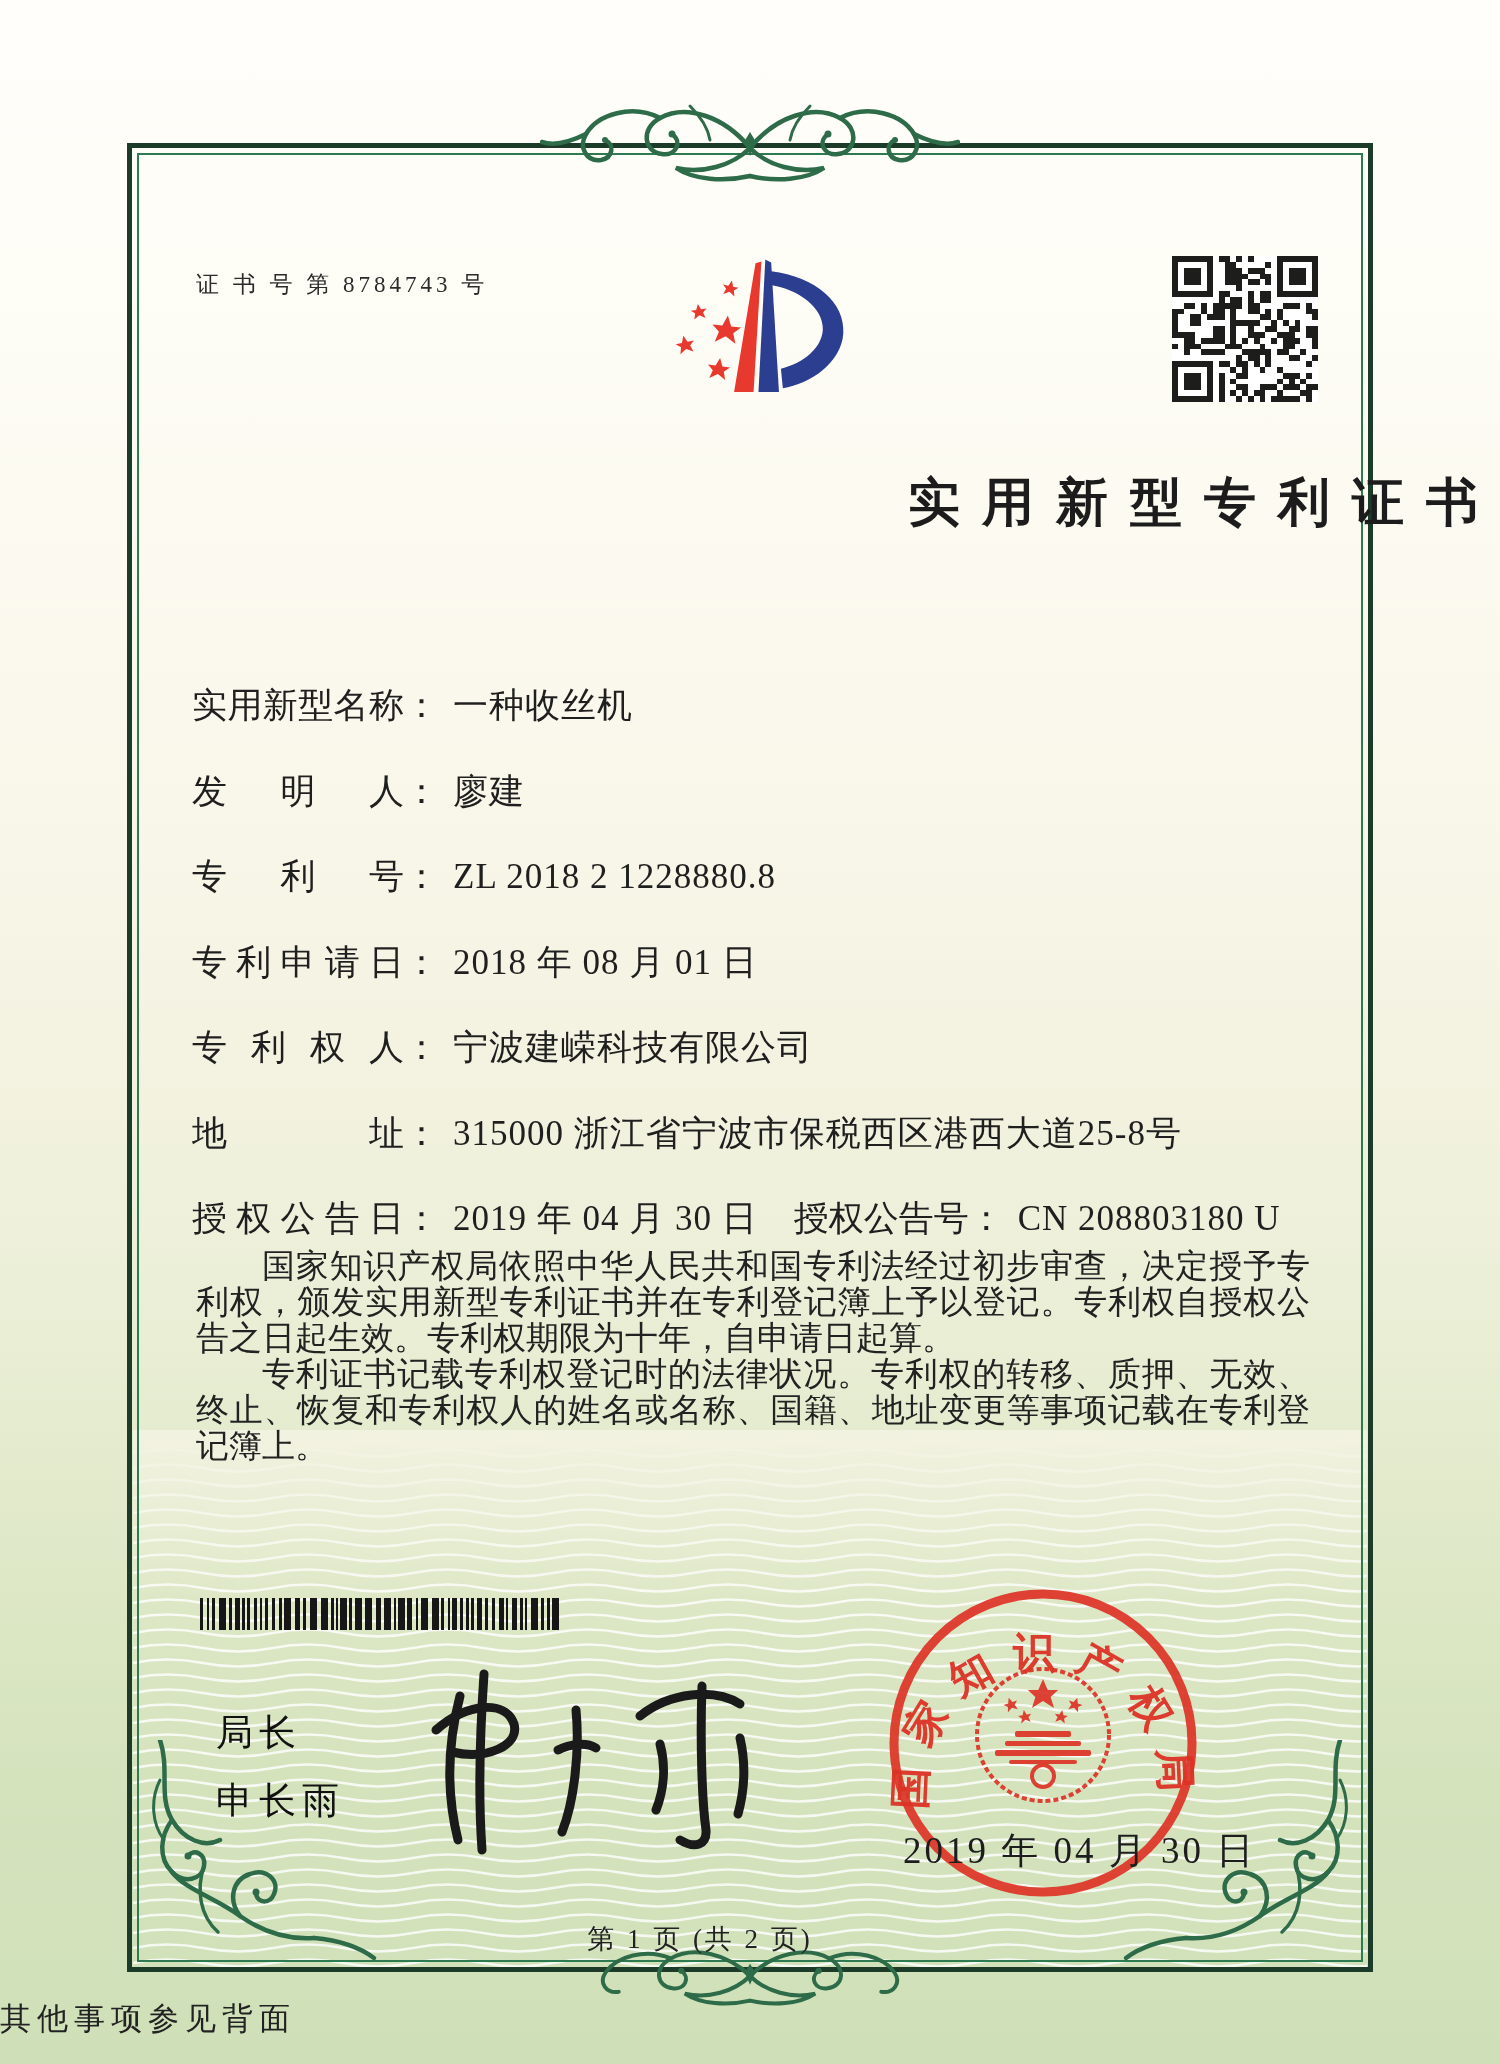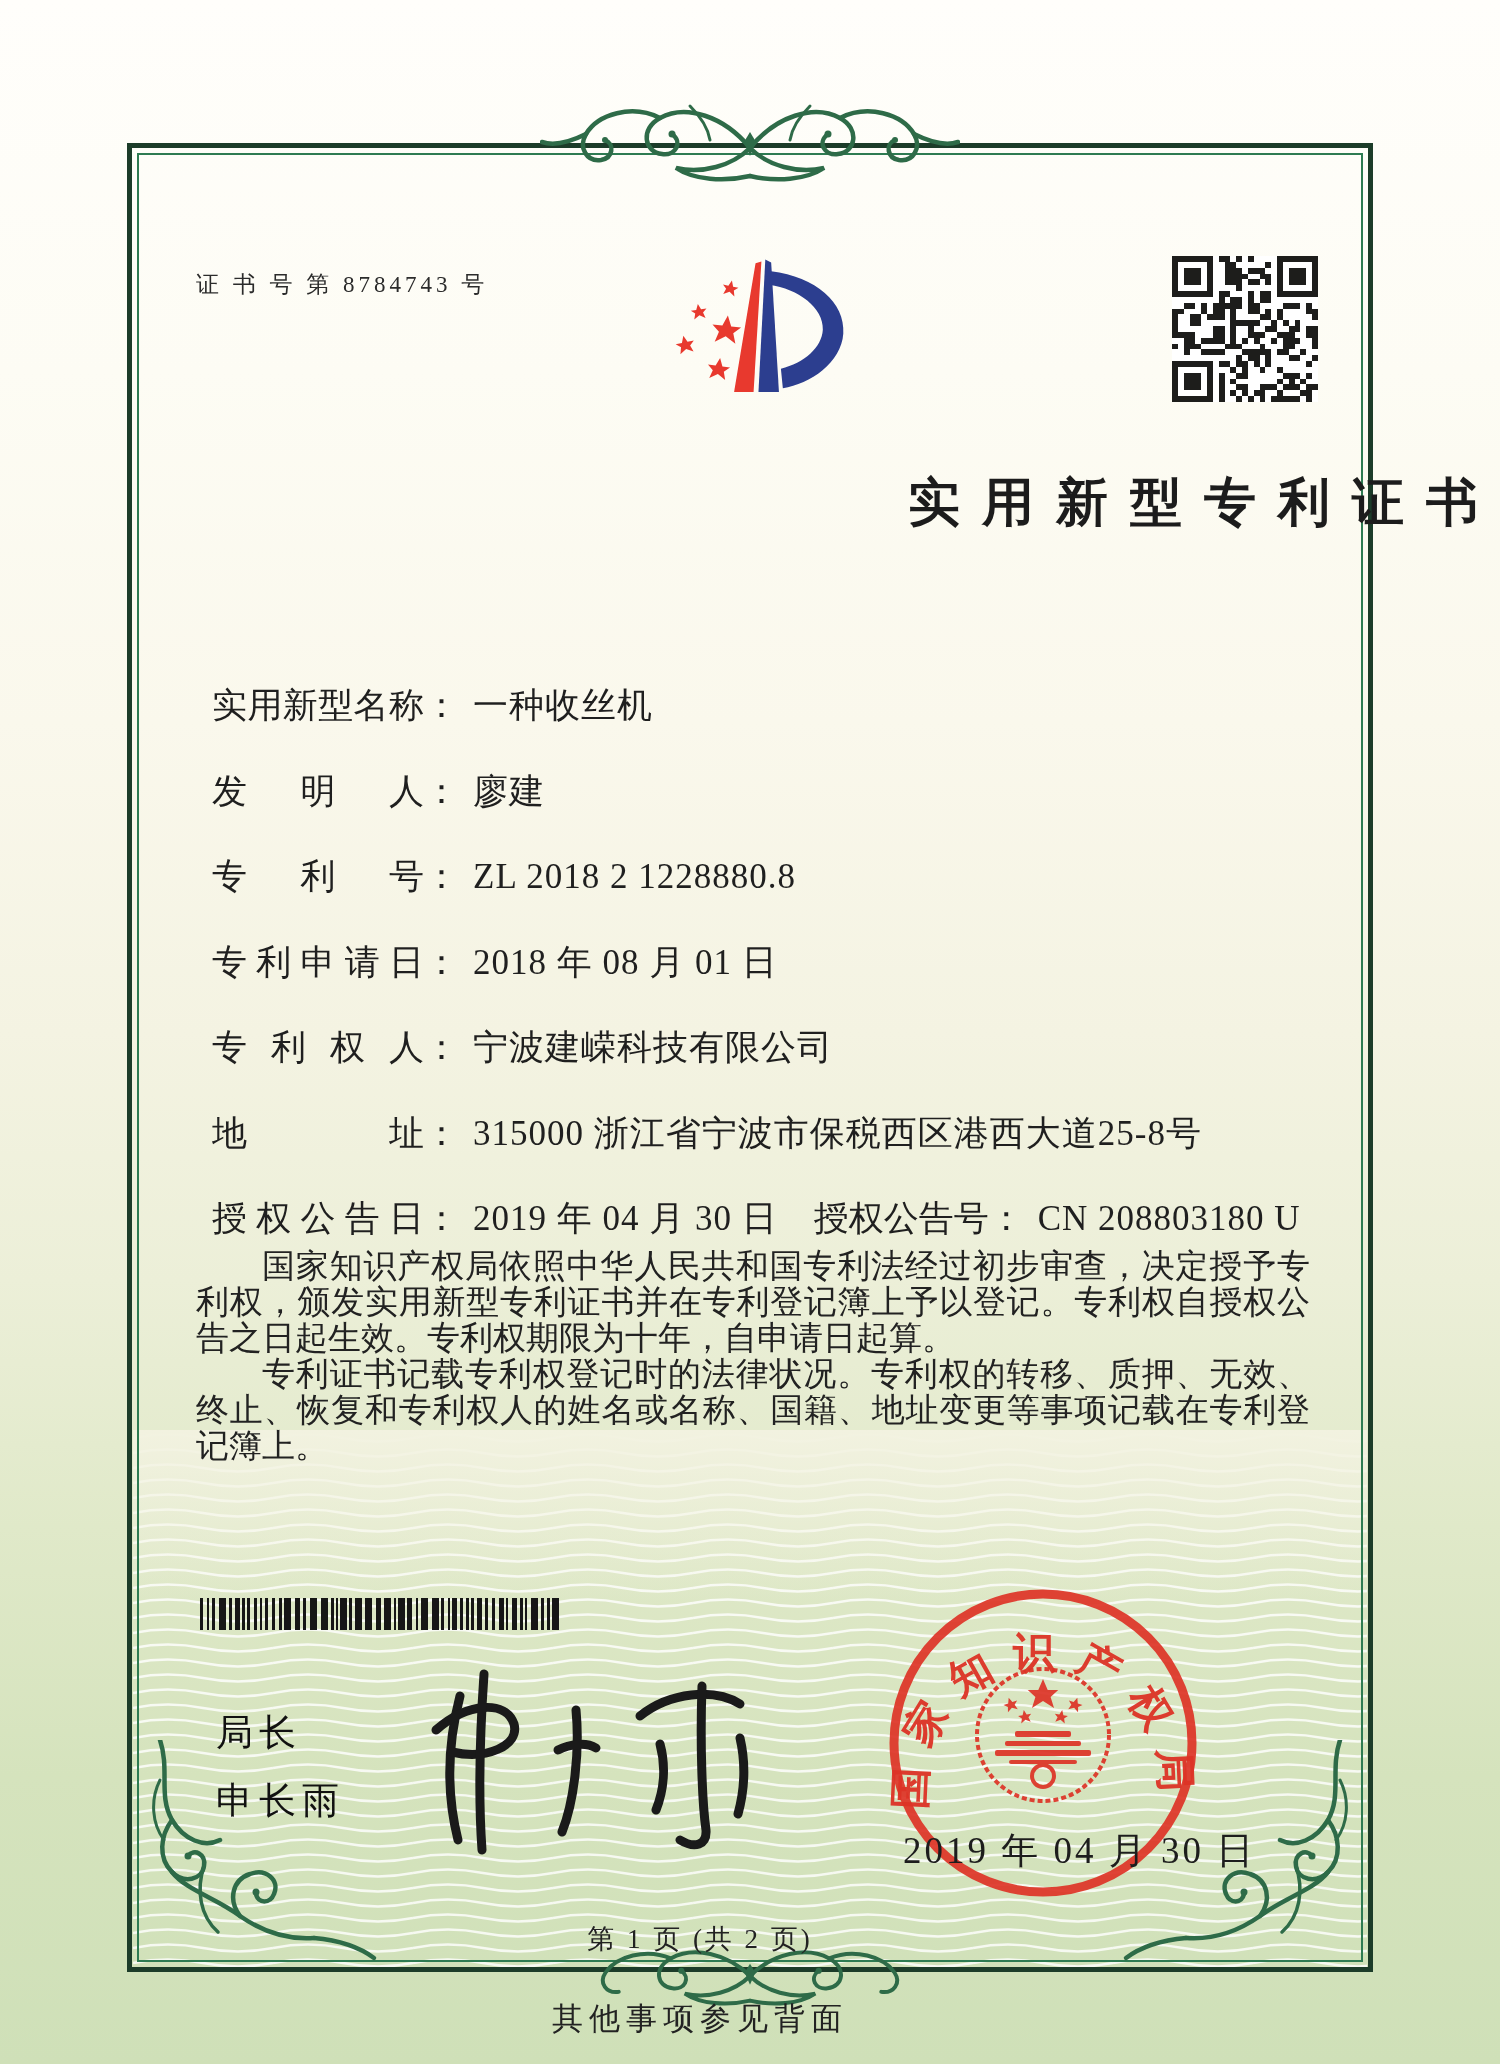--- a/index.html
+++ b/index.html
@@ -20,38 +20,38 @@
   .frame-inner { position: absolute; left: 5px; top: 5px; right: 5px; bottom: 5px;
     border: 2px solid #2e7b52; }
   .orn { position: absolute; z-index: 3; }
   
   .content { position: absolute; inset: 0; z-index: 4; }
   .cert-number { position: absolute; left: 196px; top: 269px; font-size: 23px; color: #2b2b2b; letter-spacing: 4px; }
   .logo { position: absolute; left: 640px; top: 238px; }
   .qr { position: absolute; left: 1172px; top: 256px; width: 146px; height: 146px; }
   .title { position: absolute; left: 0; top: 468px; width: 100%; text-align: right;
     font-size: 52px; font-weight: bold; color: #1c1c1c; letter-spacing: 22px; }
-  .fields { position: absolute; left: 212px; top: 682px; width: 1120px; }
+  .fields { position: absolute; left: 192px; top: 682px; width: 1120px; }
   .field-row { height: 85.5px; font-size: 35px; color: #1f1f1f; white-space: nowrap; }
   .flabel { display: inline-block; width: 212px; text-align: justify; text-align-last: justify; vertical-align: top; }
   .fcolon { display: inline-block; margin-right: 14px; }
   .fvalue { letter-spacing: 1px; }
   .flabel2 { display: inline-block; margin-left: 36px; }
   .paragraphs { position: absolute; left: 196px; top: 1248px; width: 1114px;
     font-size: 33px; line-height: 36px; color: #222; text-align: justify; }
   .paragraphs p { text-indent: 2em; }
   .barcode { position: absolute; left: 200px; top: 1598px; }
   .sig-title { position: absolute; left: 216px; top: 1708px; font-size: 37px; color: #111; letter-spacing: 6px; }
   .sig-name  { position: absolute; left: 216px; top: 1776px; font-size: 37px; color: #111; letter-spacing: 6px; }
   .signature { position: absolute; left: 408px; top: 1652px; }
   .seal { position: absolute; left: 883px; top: 1583px; }
   .seal-date { position: absolute; left: 903px; top: 1826px; font-size: 37px; color: #1d1d1d; letter-spacing: 3px; white-space: nowrap; }
   .page-info { position: absolute; left: 0; top: 1921px; width: 1400px; text-align: center;
     font-size: 27px; color: #222; letter-spacing: 3px; }
-  .back-note { position: absolute; left: 0; top: 1998px; width: 1400px; text-align: center;
+  .back-note { position: absolute; left: 0; top: 1998px; width: 1400px; text-align: left;
     font-size: 31px; color: #222; letter-spacing: 6px; }
 </style>
 </head>
 <body>
 
 <div class="page">
 
   <svg class="waves" width="1234" height="537">
     <defs>
       <pattern id="wv" width="140" height="15" patternUnits="userSpaceOnUse">

